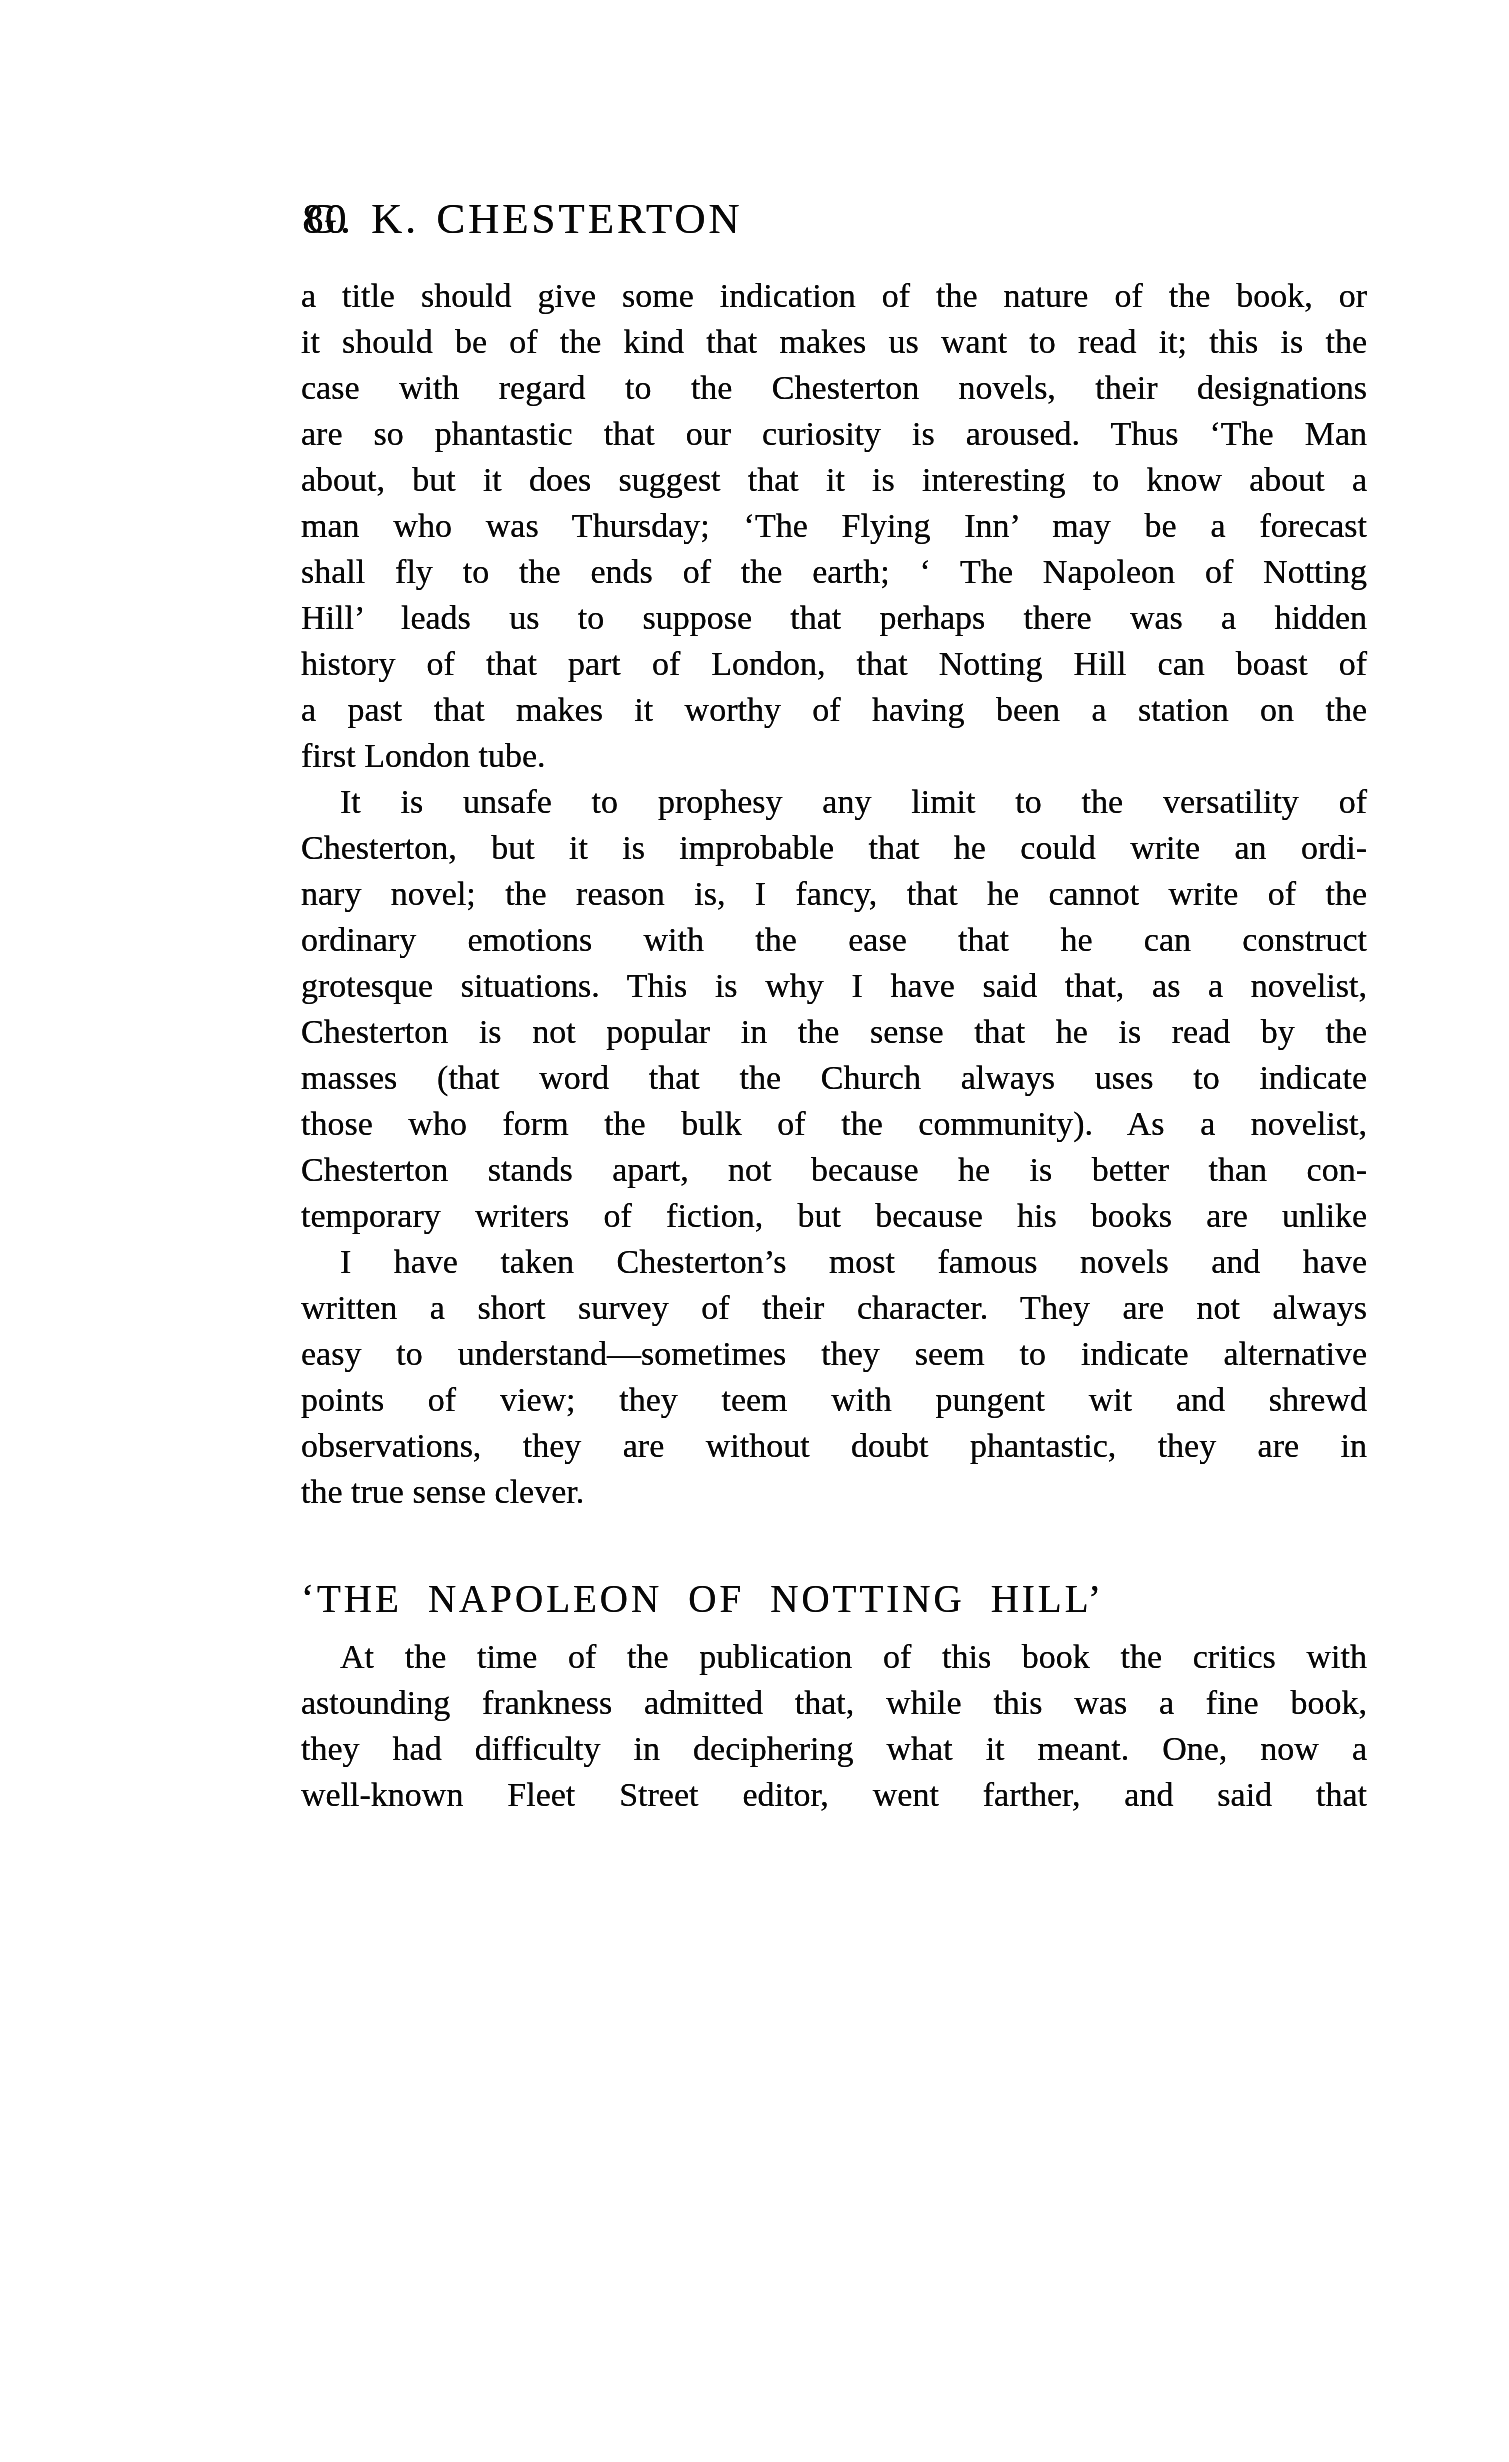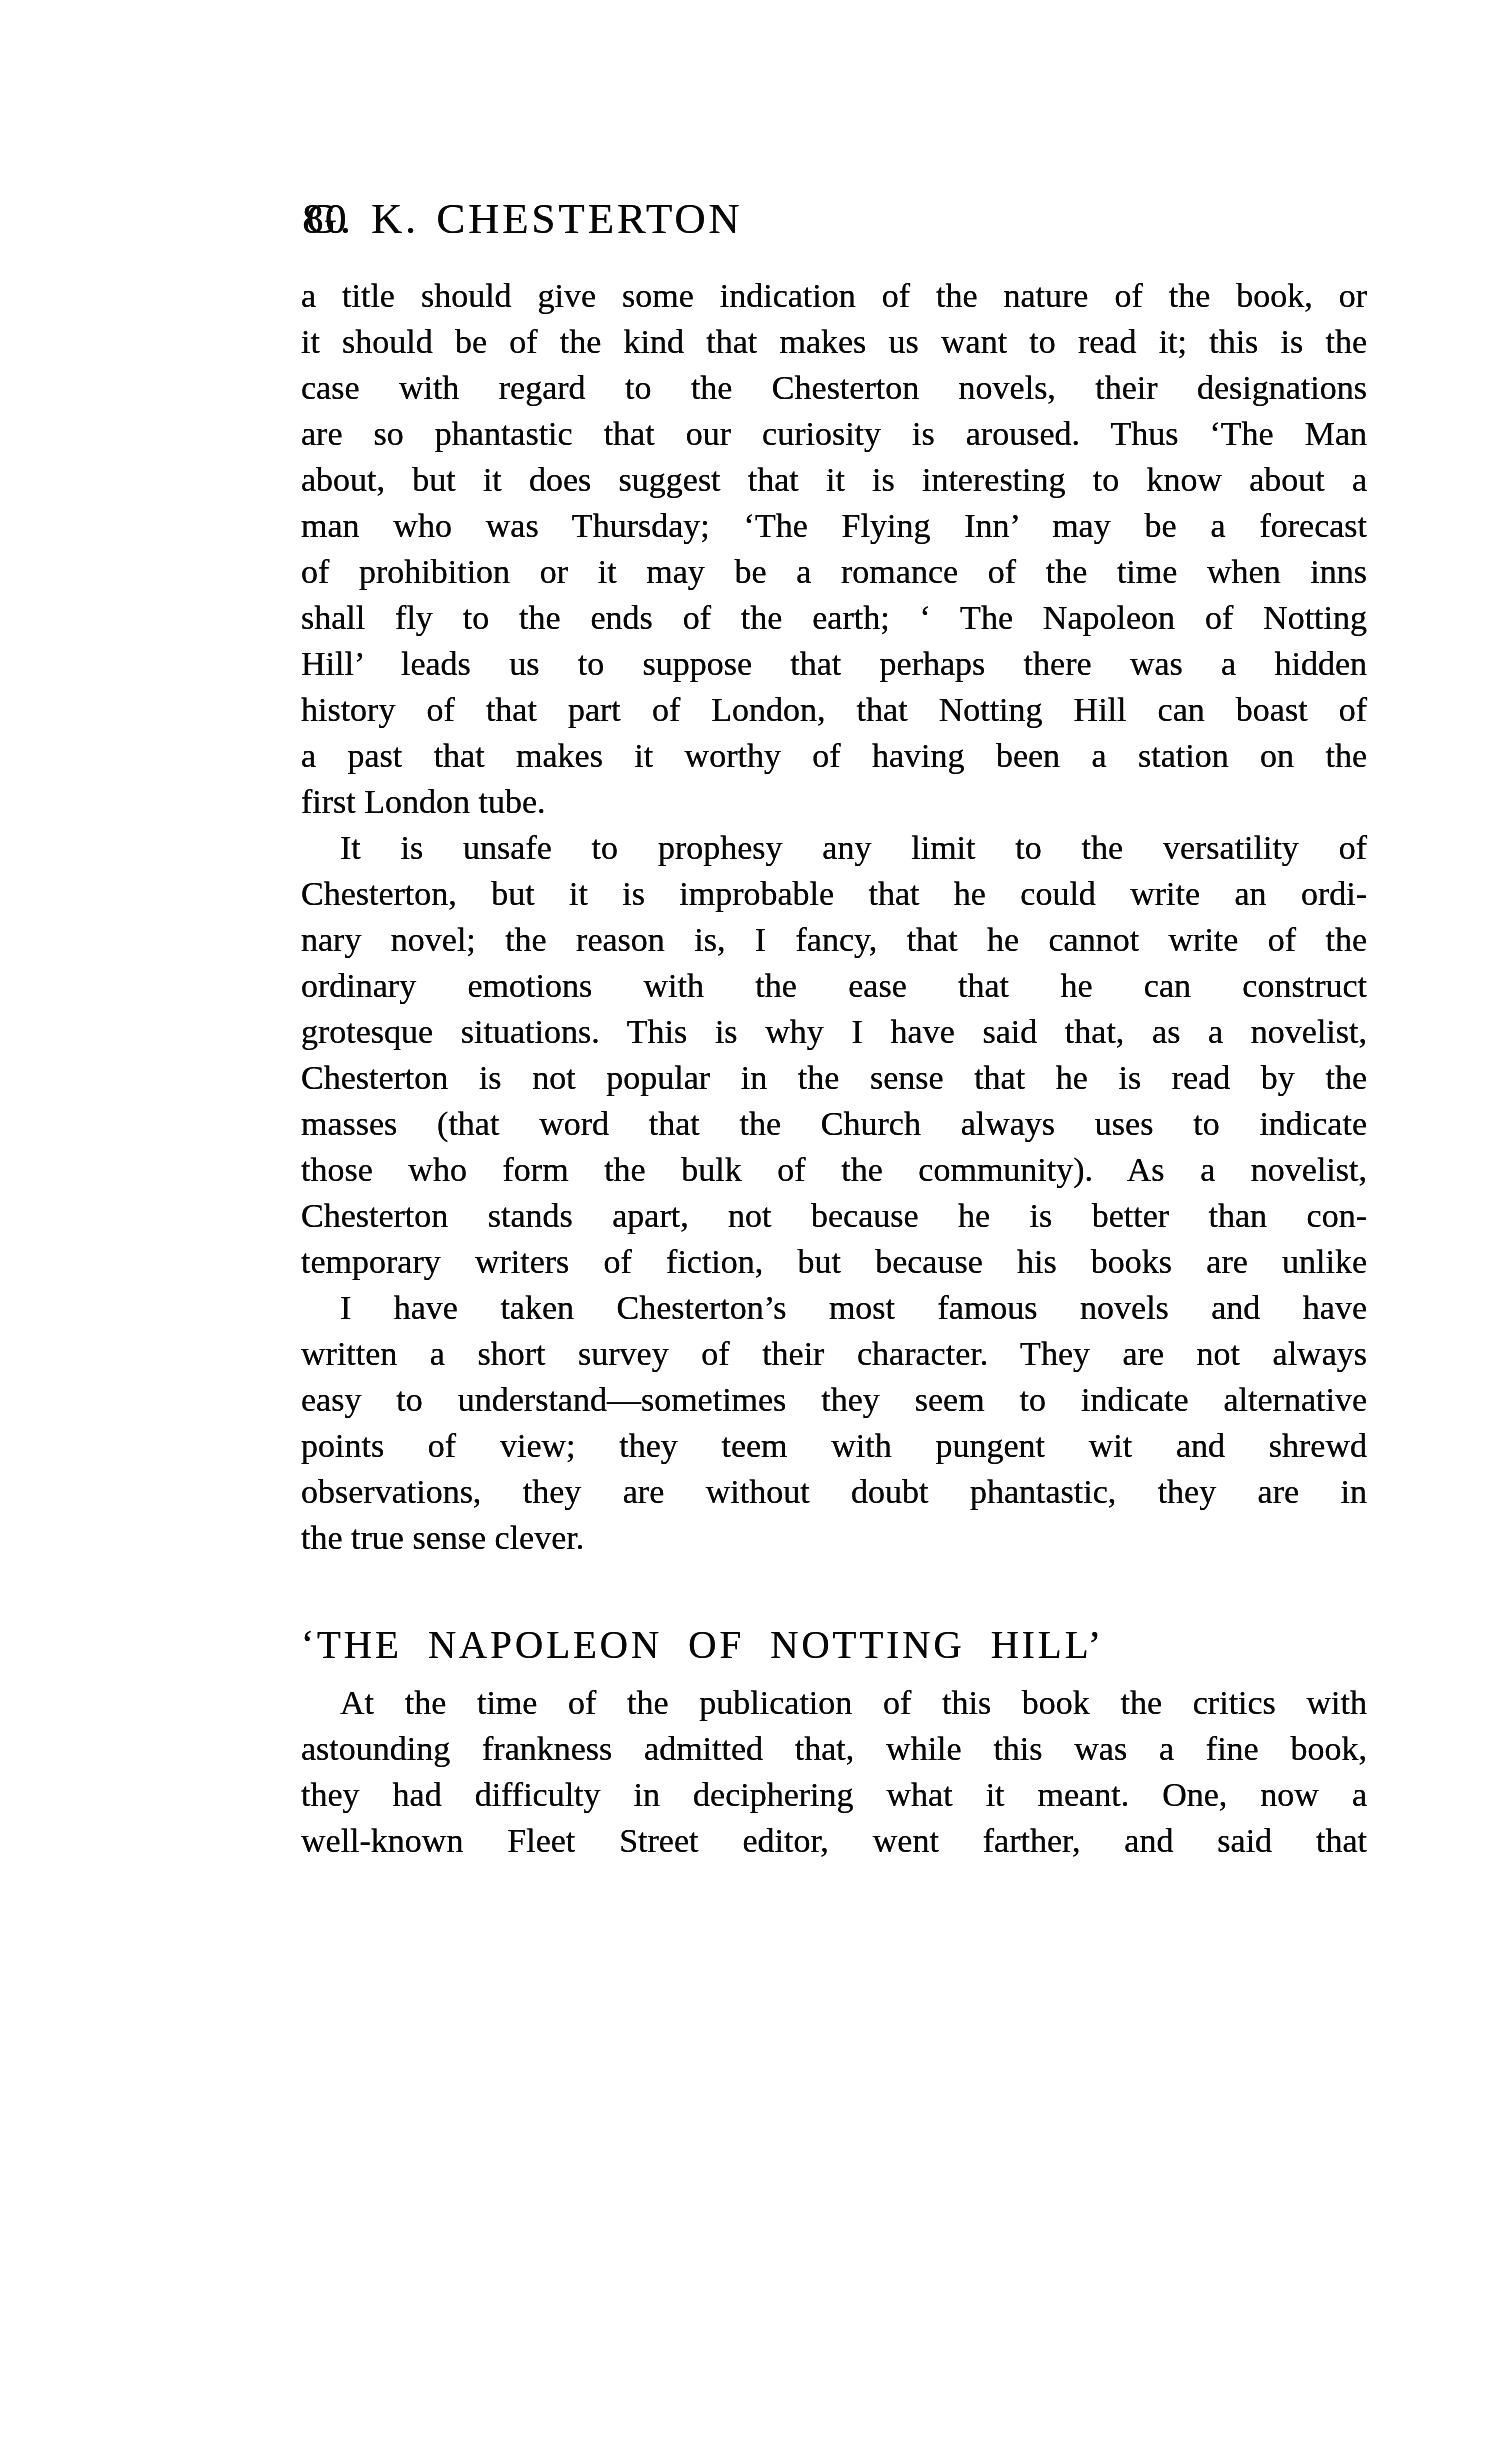--- a/index.html
+++ b/index.html
@@ -85,21 +85,20 @@
       <span class="head-title">G. K. CHESTERTON</span>
     </div>
     <div class="body-text" id="body-text">
         <div class="paragraph">
           <div class="line">a title should give some indication of the nature of the book, or</div>
           <div class="line">it should be of the kind that makes us want to read it; this is the</div>
           <div class="line">case with regard to the Chesterton novels, their designations</div>
           <div class="line">are so phantastic that our curiosity is aroused. Thus ‘The Man</div>
           <div class="line">about, but it does suggest that it is interesting to know about a</div>
           <div class="line">man who was Thursday; ‘The Flying Inn’ may be a forecast</div>
-          <div class="line">of prohibition or it may be a romance of the time when inns</div>
           <div class="line">shall fly to the ends of the earth; ‘ The Napoleon of Notting</div>
           <div class="line">Hill’ leads us to suppose that perhaps there was a hidden</div>
           <div class="line">history of that part of London, that Notting Hill can boast of</div>
           <div class="line">a past that makes it worthy of having been a station on the</div>
           <div class="line last">first London tube.</div>
         </div>
         <div class="paragraph">
           <div class="line indent">It is unsafe to prophesy any limit to the versatility of</div>
           <div class="line">Chesterton, but it is improbable that he could write an ordi-</div>
           <div class="line">nary novel; the reason is, I fancy, that he cannot write of the</div>

